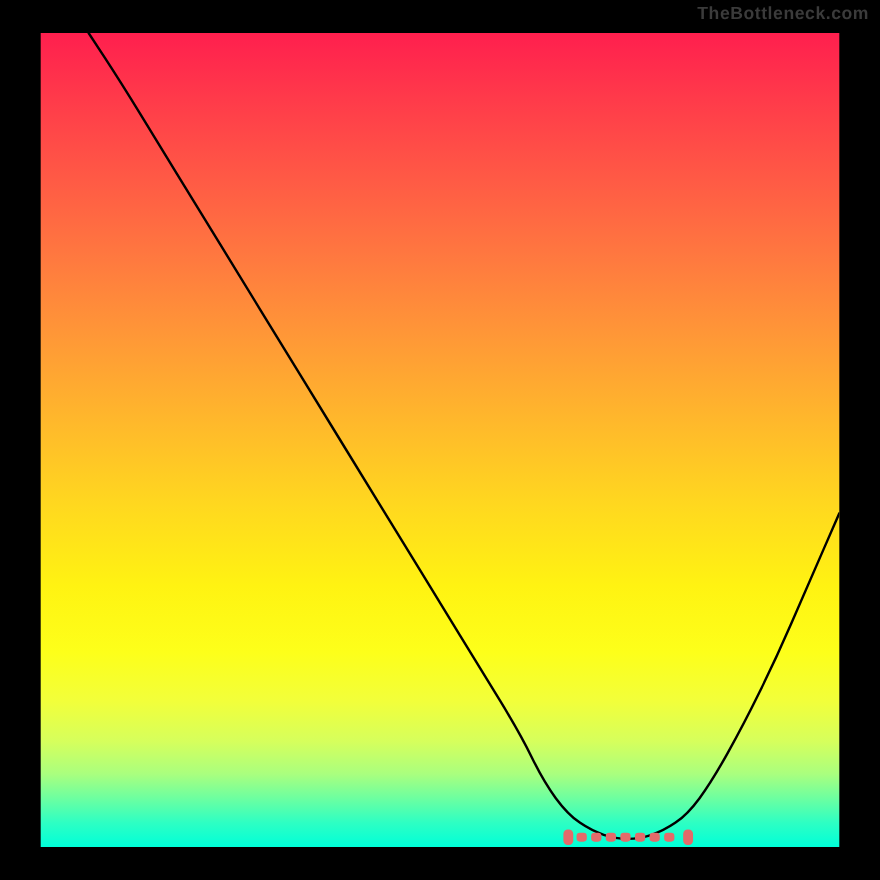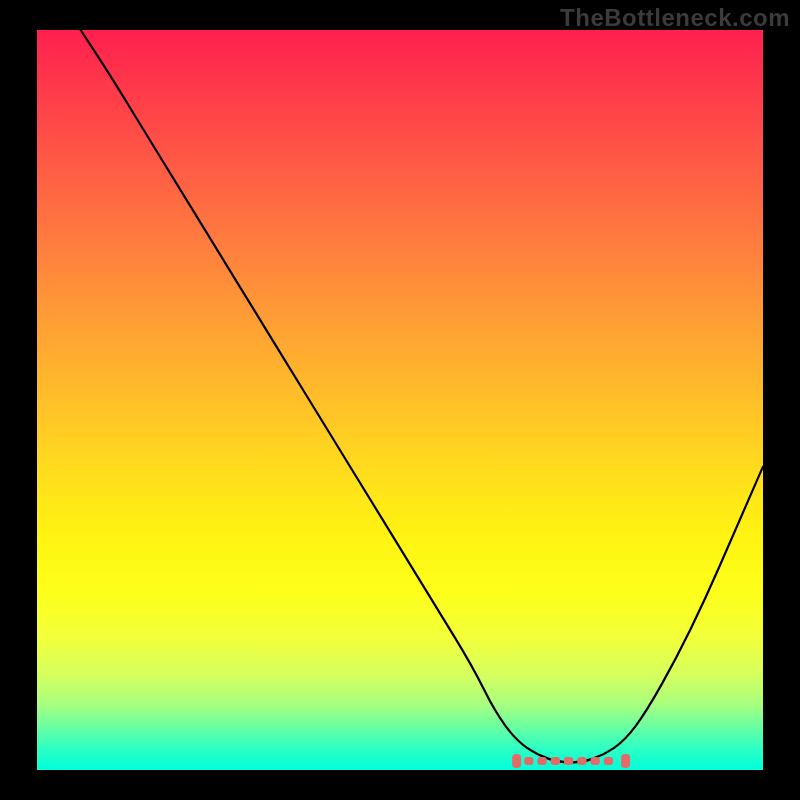--- a/index.html
+++ b/index.html
@@ -15,21 +15,21 @@
     position: relative;
     width: 800px;
     height: 800px;
     background: #000;
   }
   .watermark {
     position: absolute;
     top: 4px;
     right: 10px;
     color: #3b3b3b;
-    font-size: 24px;
+    font-size: 16px;
     font-weight: bold;
     letter-spacing: 0.5px;
     user-select: none;
   }
   .plot {
     position: absolute;
     left: 37px;
     top: 30px;
     width: 726px;
     height: 740px;

